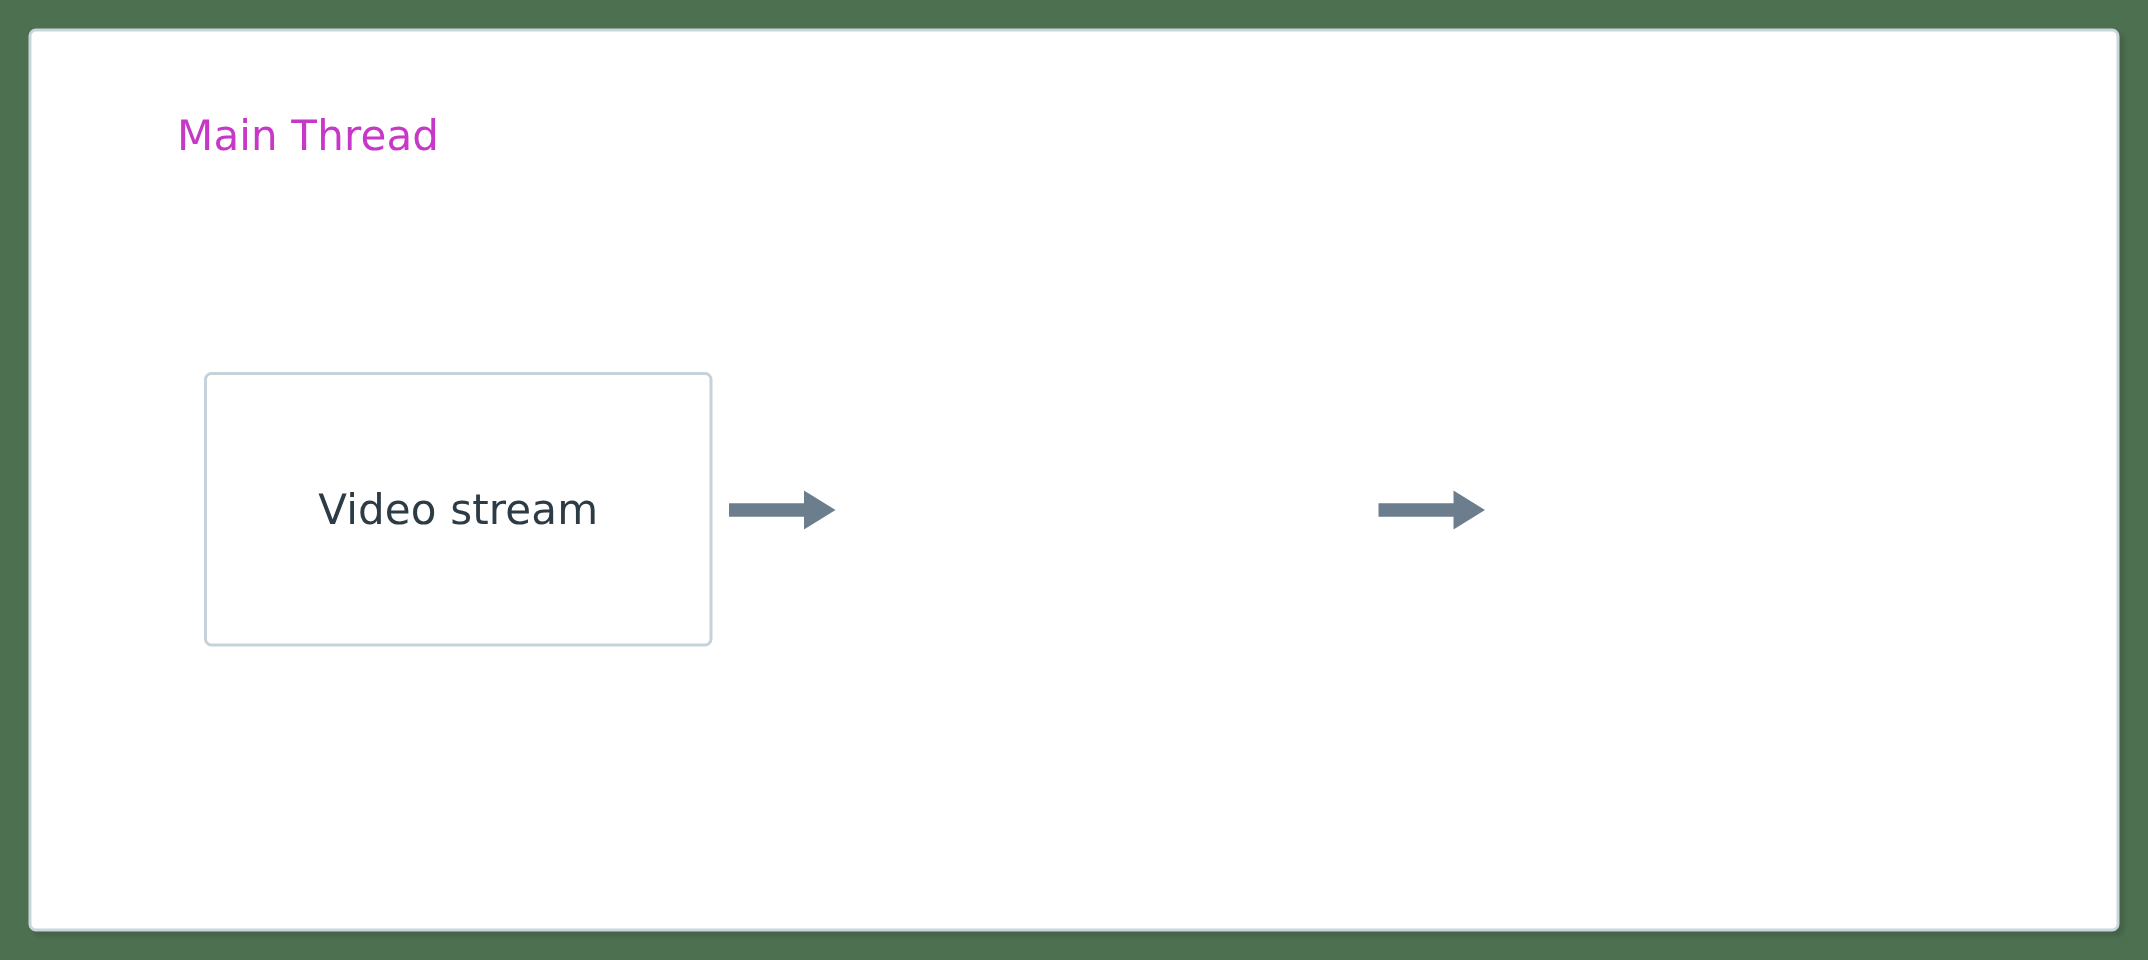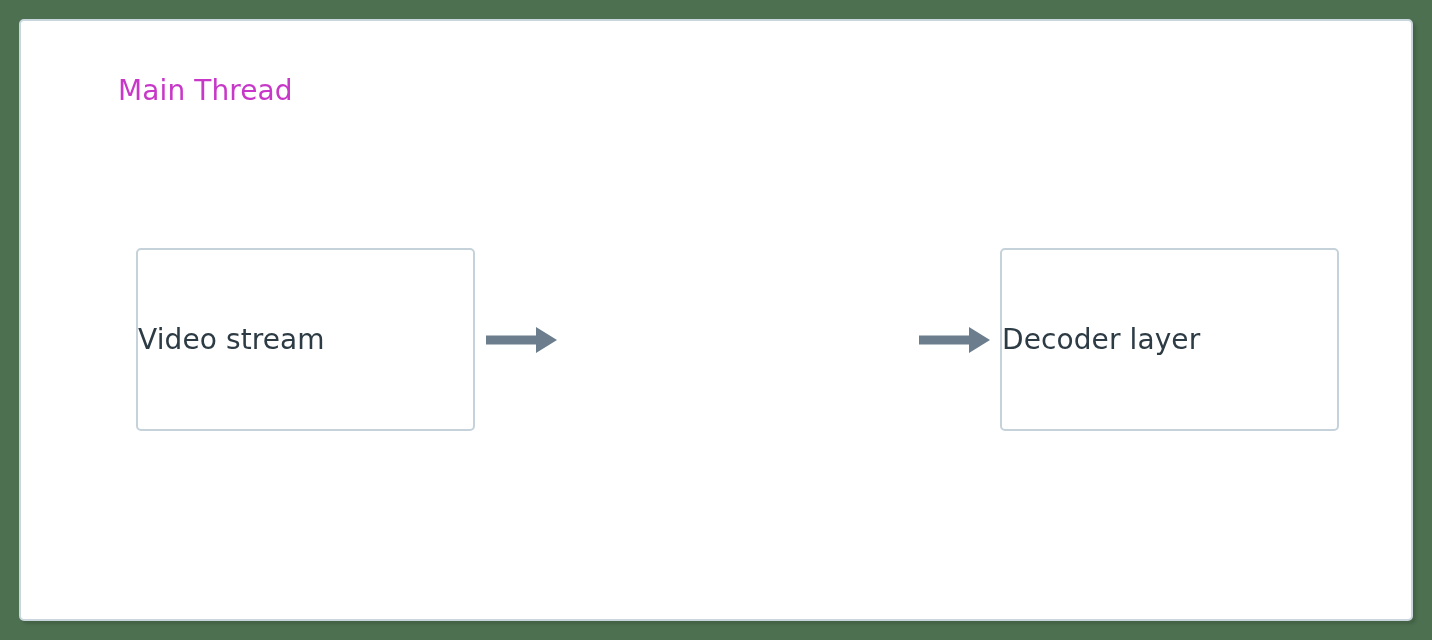--- a/index.html
+++ b/index.html
@@ -50,21 +50,21 @@
   .node {
     position: absolute;
     top: 227px;
     height: 183px;
     box-sizing: border-box;
     background: #ffffff;
     border: 2px solid #c5d2da;
     border-radius: 5px;
     display: flex;
     align-items: center;
-    justify-content: flex-start;
+    justify-content: center;
   }
   .node-label {
     font-size: 28px;
     line-height: 1;
     color: #2d3b45;
     white-space: nowrap;
     letter-spacing: 0.1px;
   }
 
   #node-0 { left: 115px; width: 339px; }
@@ -101,18 +101,15 @@
       </svg>
     </div>
 
 
     <div class="edge" id="edge-1">
       <svg width="76" height="32" viewBox="0 0 76 32">
         <path d="M 2 11.5 L 52 11.5 L 52 3 L 73 16 L 52 29 L 52 20.5 L 2 20.5 Z" fill="#6c7e8e"></path>
       </svg>
     </div>
 
-    <div class="node" id="node-2">
-      <span class="node-label">Decoder layer</span>
-    </div>
 
   </div>
 </div>
 
 </body></html>

